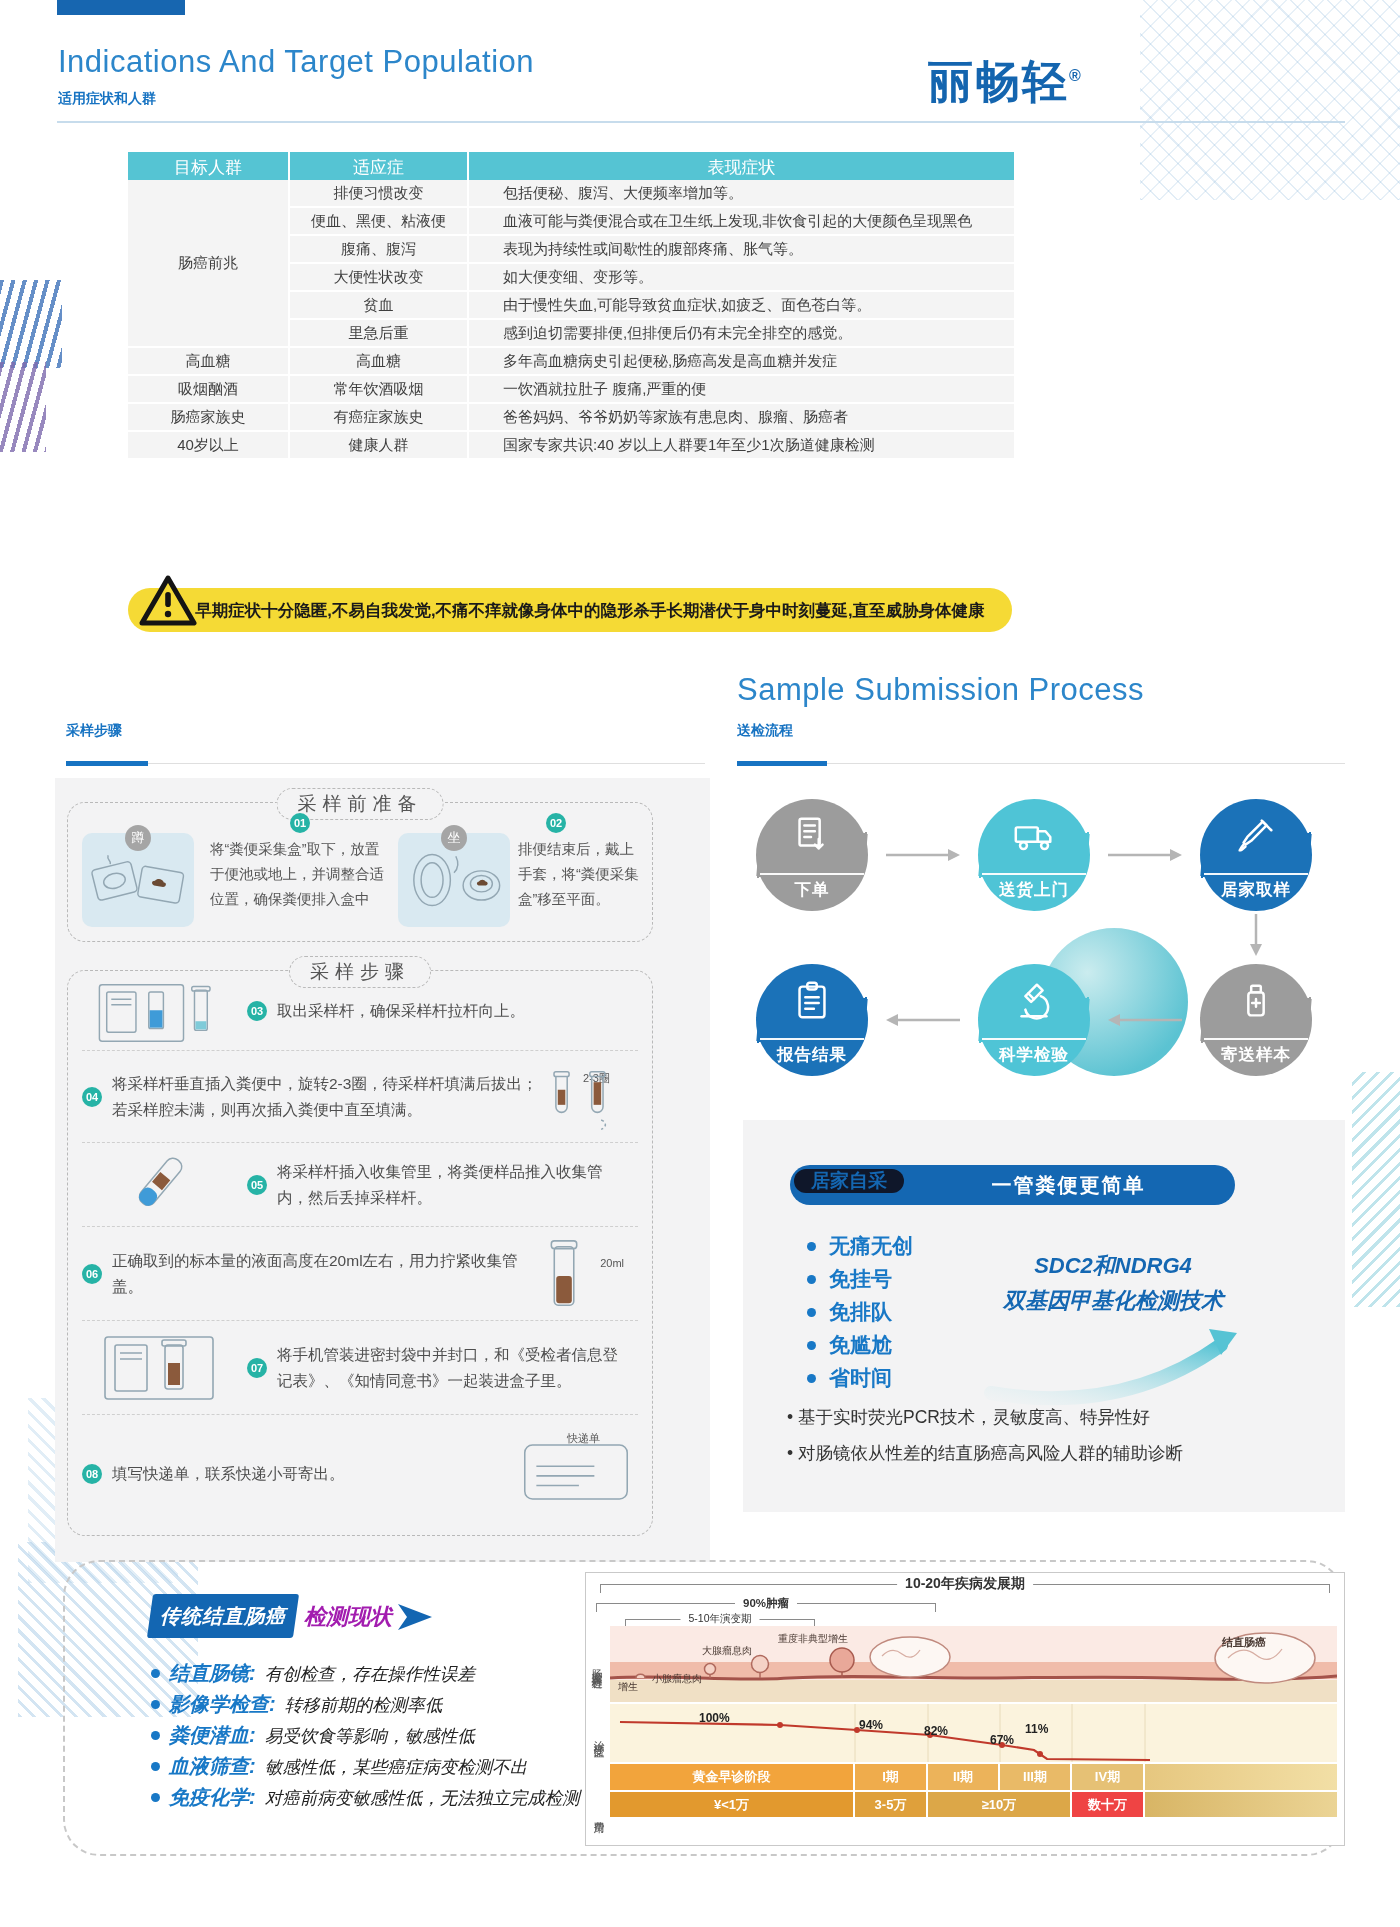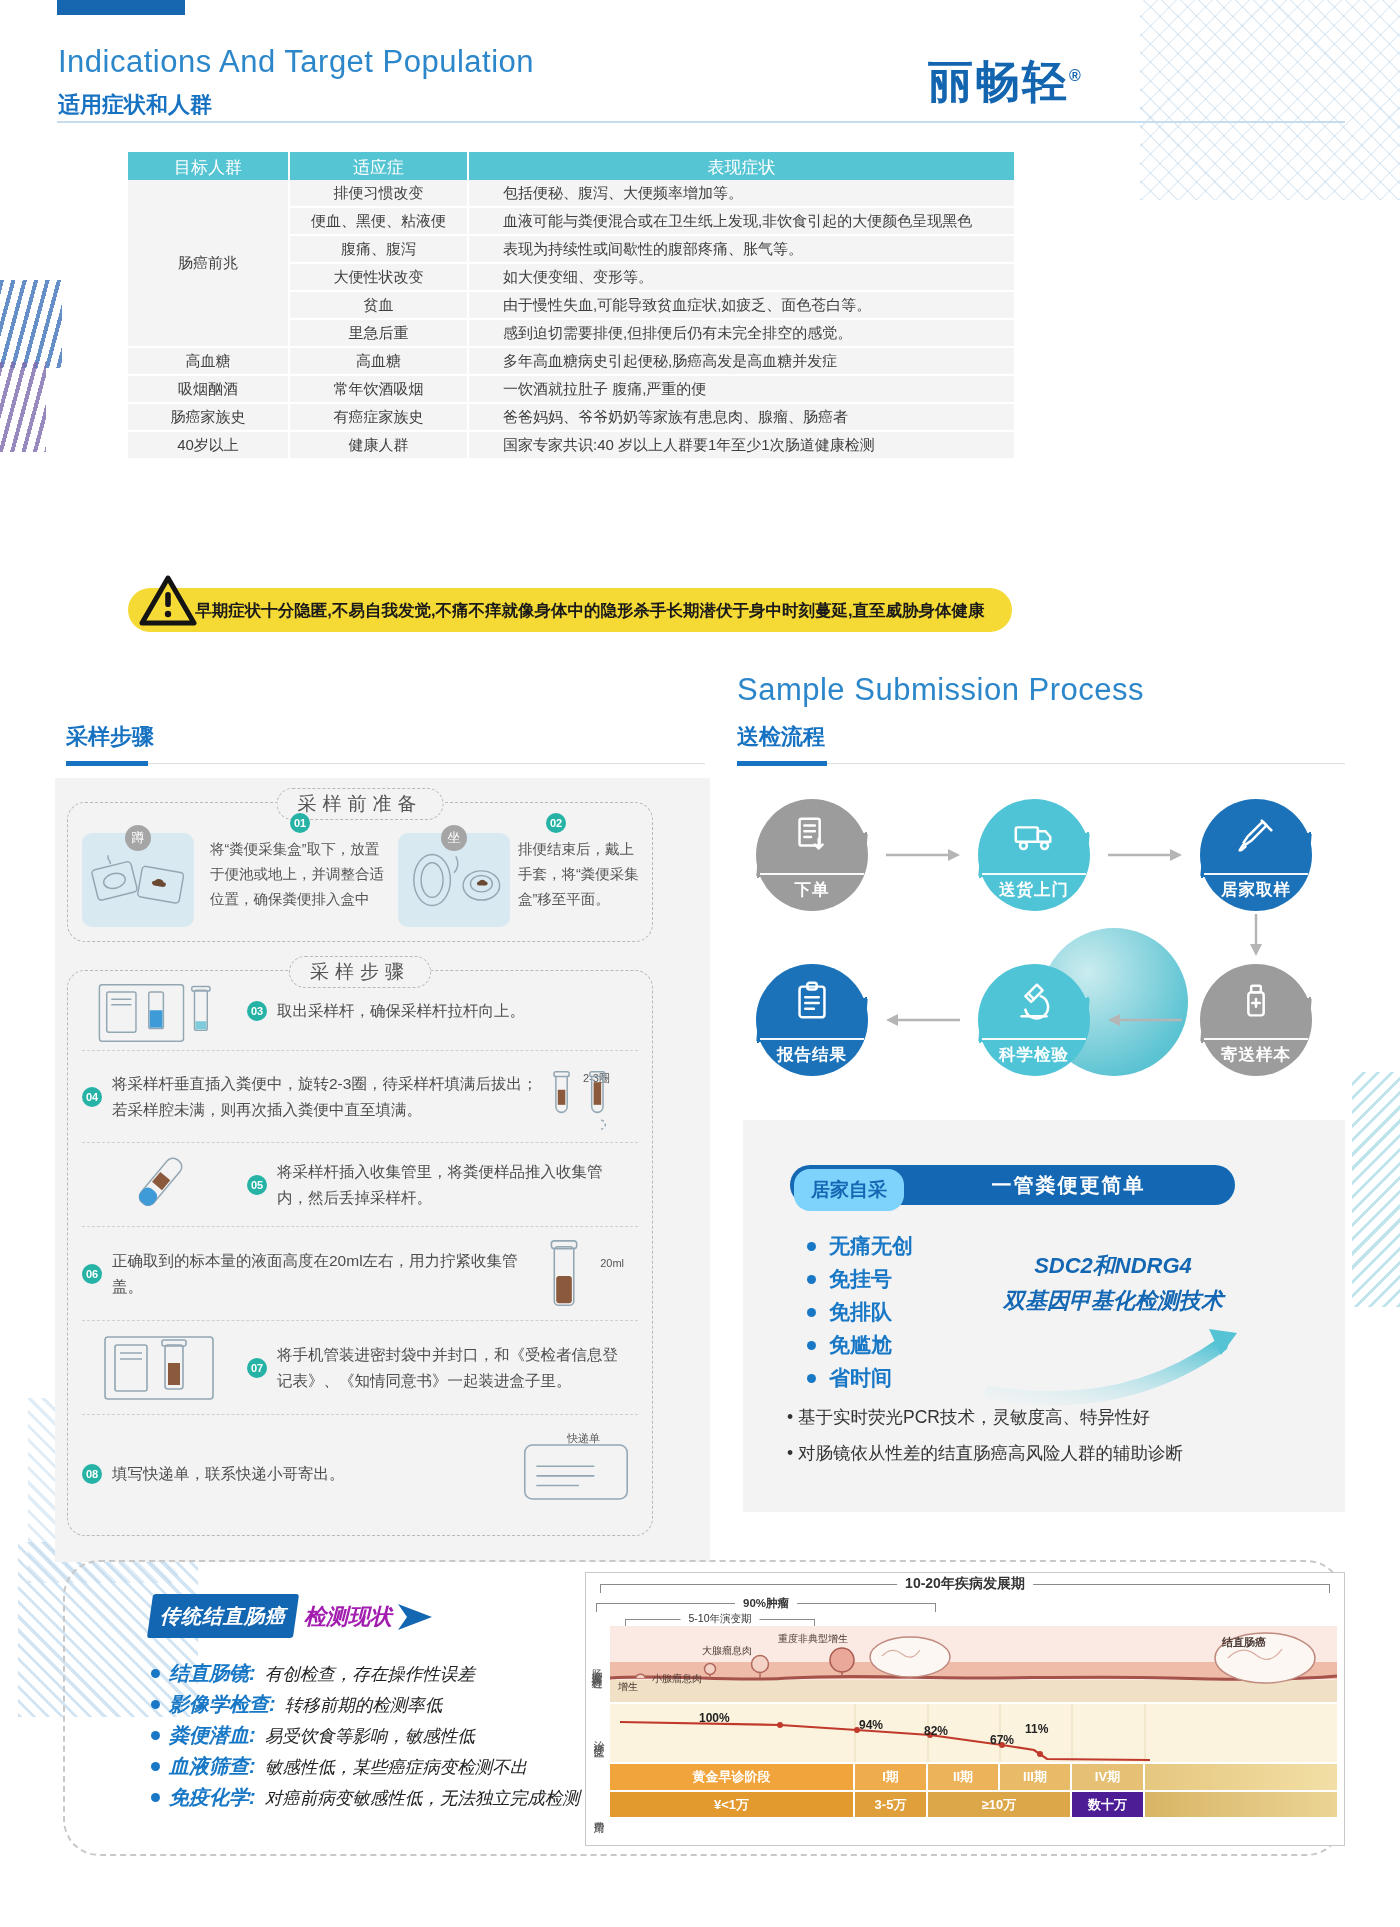--- a/index.html
+++ b/index.html
@@ -21,21 +21,21 @@
     background:repeating-linear-gradient(45deg,#AFCFE8 0 3px,transparent 3px 10px);}
   .stripesD{left:28px;top:1398px;width:150px;height:185px;opacity:.5;
     background:repeating-linear-gradient(45deg,#C3DCEE 0 3px,transparent 3px 10px);}
   .stripesE{left:1352px;top:1072px;width:48px;height:235px;opacity:.5;
     background:repeating-linear-gradient(-45deg,#7FC9D8 0 3px,transparent 3px 10px);}
   .ball{left:1040px;top:928px;width:148px;height:148px;border-radius:50%;
     background:radial-gradient(circle at 32% 30%,#C5EAED,#49BCCD 75%);opacity:.9;}
 
   
   .title-en{color:#2C86CA;font-size:31px;letter-spacing:.5px;}
-  .title-zh{color:#1773C2;font-size:22px;font-weight:bold;}
+  .title-zh{color:#1773C2;font-size:14px;font-weight:bold;}
   .brand{color:#1465AF;font-size:45px;font-weight:bold;letter-spacing:2px;}
   .brand sup{font-size:16px;}
   .hline{left:57px;top:121px;width:1288px;height:2px;background:#C7DCEC;}
 
   
   .tbl{position:absolute;left:128px;top:152px;display:grid;
     grid-template-columns:160px 177px 545px;grid-auto-rows:26px;gap:2px;background:#fff;}
   .tbl>div{display:flex;align-items:center;justify-content:center;}
   .th{background:#55C4D3;color:#fff;font-size:17px;height:30px;}
   .tc{background:#F4F4F4;color:#3F3F3F;font-size:15px;}
@@ -77,21 +77,21 @@
   .farc{position:absolute;left:0;top:0;width:140px;height:140px;}
   .fcirc{position:absolute;left:14px;top:14px;width:112px;height:112px;border-radius:50%;}
   .ficon{position:absolute;left:33px;top:14px;width:46px;height:46px;stroke:#fff;fill:none;
     stroke-width:2.6;stroke-linecap:round;stroke-linejoin:round;}
   .fline{position:absolute;left:4px;right:4px;top:74px;height:2px;background:rgba(255,255,255,.95);}
   .flabel{position:absolute;left:0;right:0;top:80px;text-align:center;color:#fff;
     font-size:16.5px;font-weight:bold;letter-spacing:1px;}
 
   
   .banner{position:absolute;background:#1467B2;border-radius:20px;}
-  .bpill{position:absolute;left:4px;top:4px;width:110px;height:42px;background:#7dd3fc;border-radius:16px;
+  .bpill{position:absolute;left:4px;top:4px;width:110px;height:24px;background:#0f172a;border-radius:16px;
     color:#1467B2;font-size:19px;font-weight:bold;display:flex;align-items:center;justify-content:center;}
   .btext{position:absolute;left:120px;right:8px;top:0;height:40px;line-height:40px;text-align:center;
     color:#fff;font-size:20px;font-weight:bold;letter-spacing:2px;}
   .feat{position:absolute;display:flex;align-items:center;gap:13px;color:#1878C6;
     font-size:21px;font-weight:bold;}
   .dot{width:9px;height:9px;border-radius:50%;background:#1878C6;flex-shrink:0;}
   .tech{position:absolute;text-align:center;color:#1467B2;font-size:22px;font-weight:bold;
     font-style:italic;line-height:35px;}
   .pnote{position:absolute;font-size:17.5px;color:#333;}
 
@@ -601,17 +601,17 @@
     <div style="flex:0 0 70px;background:#ECB35A">II期</div>
     <div style="flex:0 0 70px;background:#E9BA67">III期</div>
     <div style="flex:0 0 71px;background:#E6C175">IV期</div>
     <div style="flex:1;background:linear-gradient(90deg,#E6C77F,#F2DFA6)"></div>
   </div>
 
   <div class="orow" style="left:610px;top:1792px;width:727px;height:25px">
     <div style="flex:0 0 243px;background:#E2992E">¥&lt;1万</div>
     <div style="flex:0 0 71px;background:#DFA03B">3-5万</div>
     <div style="flex:0 0 142px;background:#DCA748">≥10万</div>
-    <div style="flex:0 0 71px;background:#4c1d95">数十万</div>
+    <div style="flex:0 0 71px;background:#ef4444">数十万</div>
     <div style="flex:1;background:linear-gradient(90deg,#D8B565,#EBD495)"></div>
   </div>
 
 </div>
 
 </body></html>

